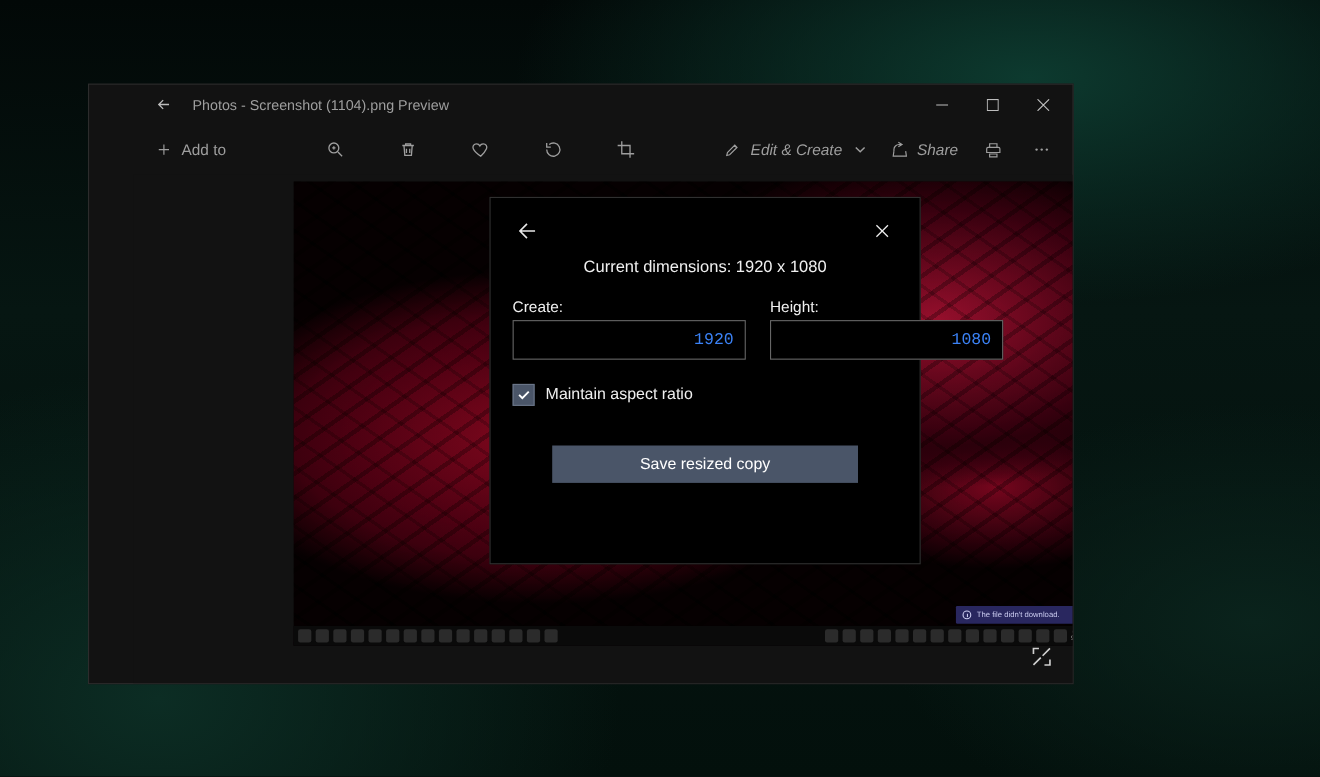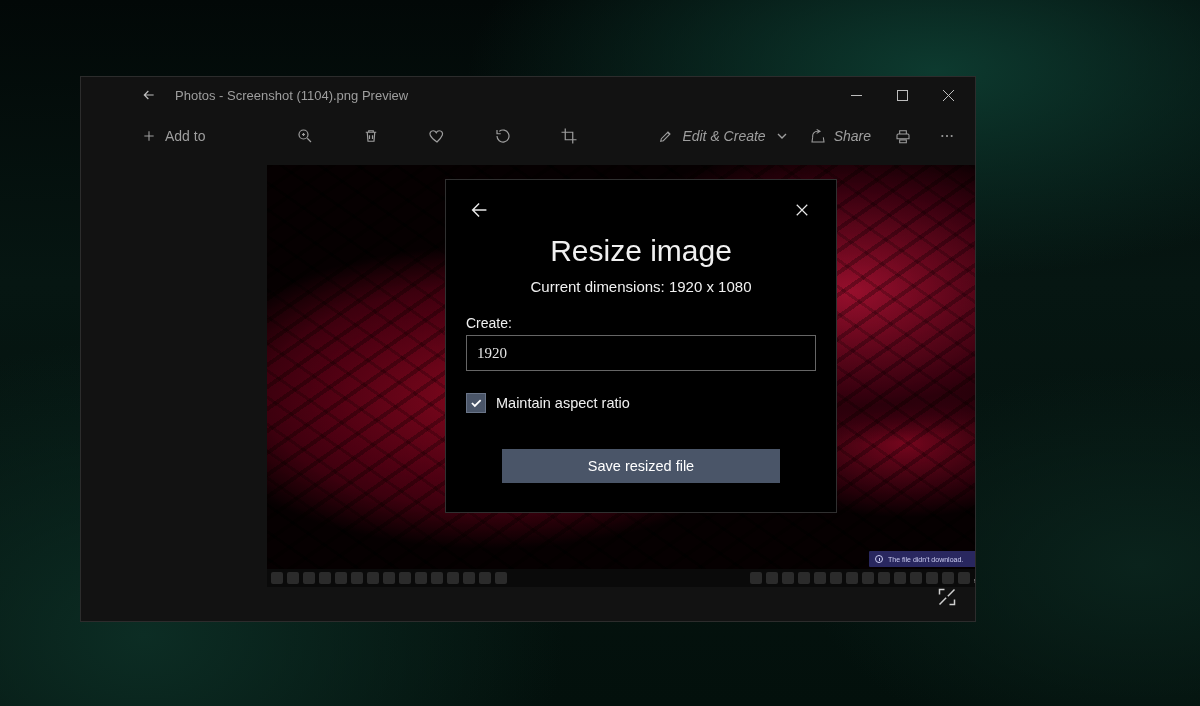--- a/index.html
+++ b/index.html
@@ -149,22 +149,23 @@
   .dlg-sub {
     text-align:center; font-size:15px; margin-top:10px; color:#f0f0f0;
   }
   .fields {
     display:flex; gap:22px; margin-top:20px;
   }
   .field { flex:1; display:flex; flex-direction:column; gap:4px; }
   .field label { font-size:14px; color:#f0f0f0; }
   .field input {
     height:36px; background:#000; border:1px solid #666;
-    color:#e5e5e5; font-size:15px; padding:0 10px; outline:none;
-    font-family:Liberation Serif, serif;
+    color:#3b82f6; font-size:15px; padding:0 10px; outline:none;
+    font-family:Liberation Mono, monospace;
+    text-align:right;
   }
   .aspect {
     display:flex; align-items:center; gap:10px; margin-top:22px;
   }
   .chk {
     width:20px; height:20px; background:#4a5568; border:1px solid #6a7588;
     display:flex; align-items:center; justify-content:center;
   }
   .aspect span { font-size:14.5px; }
   .save-btn {
@@ -330,37 +331,40 @@
             <svg width="22" height="22" viewBox="0 0 24 24" fill="none" stroke="currentColor" stroke-width="1.6">
                 <path d="M19 12H5M11 5l-7 7 7 7"></path>
               </svg>
           </div>
           <div class="icbtn">
             <svg width="18" height="18" viewBox="0 0 24 24" fill="none" stroke="currentColor" stroke-width="1.6">
                 <path d="M5 5l14 14M19 5L5 19"></path>
               </svg>
           </div>
         </div>
-        <div class="dlg-title">Resize image</div>
         <div class="dlg-sub">Current dimensions: 1920 x 1080</div>
         <div class="fields">
           <div class="field">
             <label>Create:</label>
             <input type="text" value="1920" style="">
           </div>
+          <div class="field">
+            <label>Height:</label>
+            <input type="text" value="1080" style="">
+          </div>
         </div>
         <div class="aspect">
           <div class="chk">
             <svg width="14" height="14" viewBox="0 0 24 24" fill="none" stroke="#fff" stroke-width="3">
                 <path d="M5 12l5 5L20 7"></path>
               </svg>
           </div>
           <span>Maintain aspect ratio</span>
         </div>
-        <button class="save-btn">Save resized file</button>
+        <button class="save-btn">Save resized copy</button>
       </div>
 
       <div class="fs-btn">
         <svg width="20" height="20" viewBox="0 0 24 24" fill="none" stroke="currentColor" stroke-width="1.8">
             <path d="M9 3H3v6M15 21h6v-6M21 3l-8 8M3 21l8-8"></path>
           </svg>
       </div>
     </div>
 
   </div>

